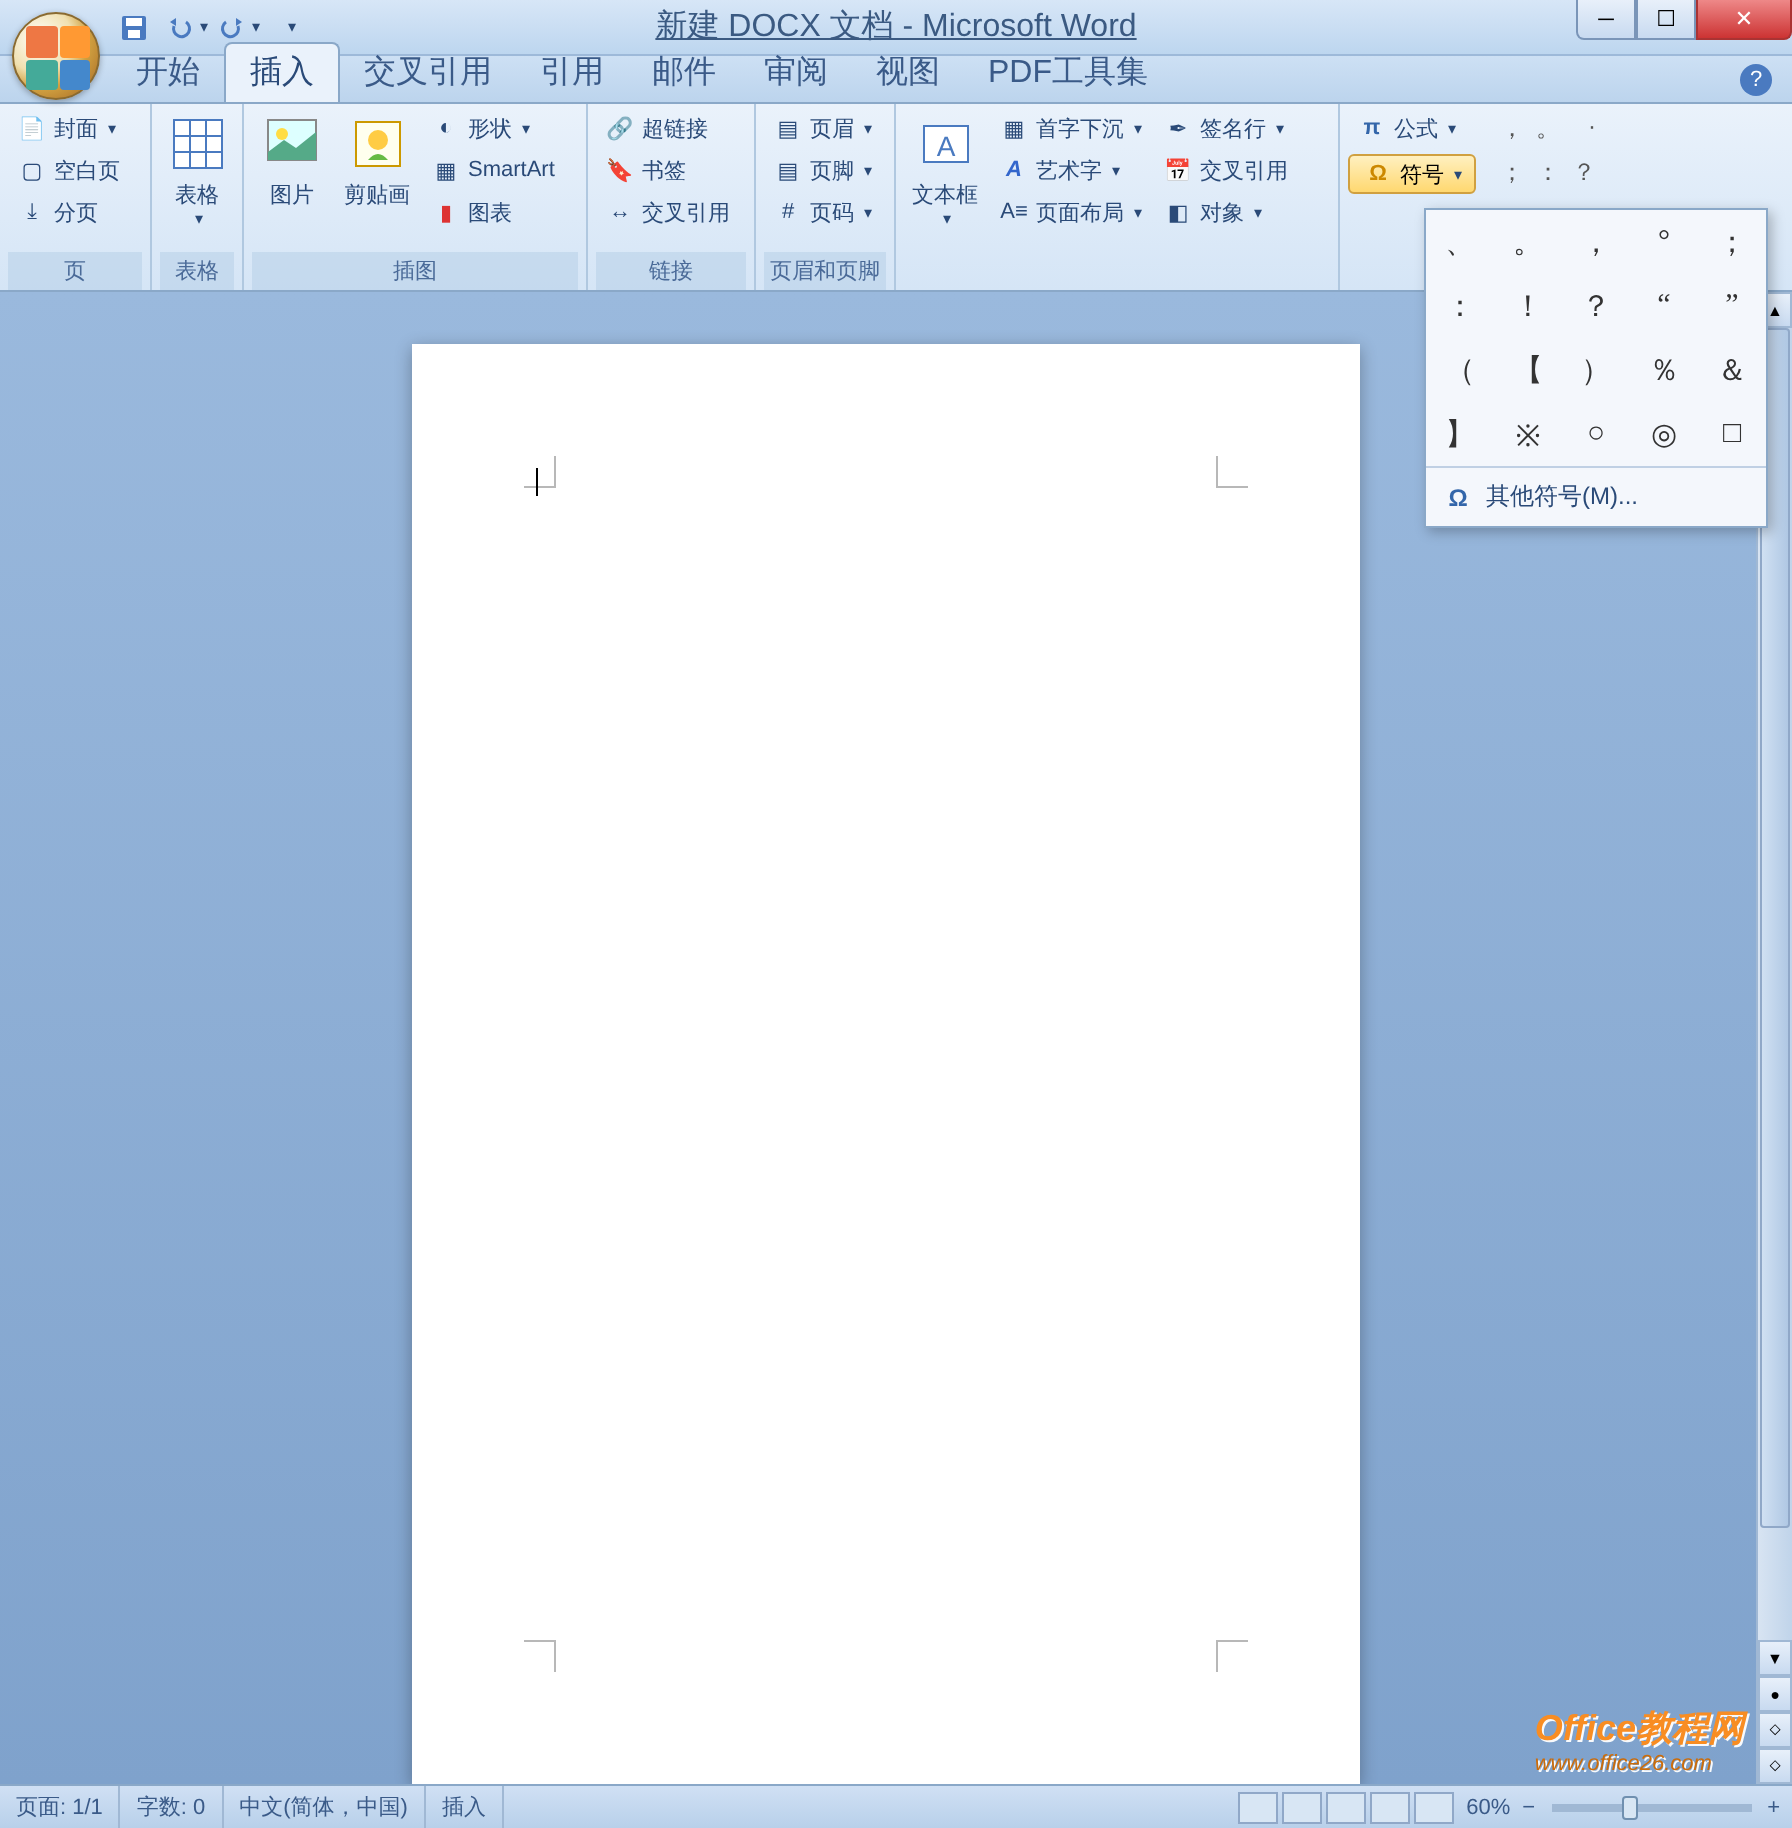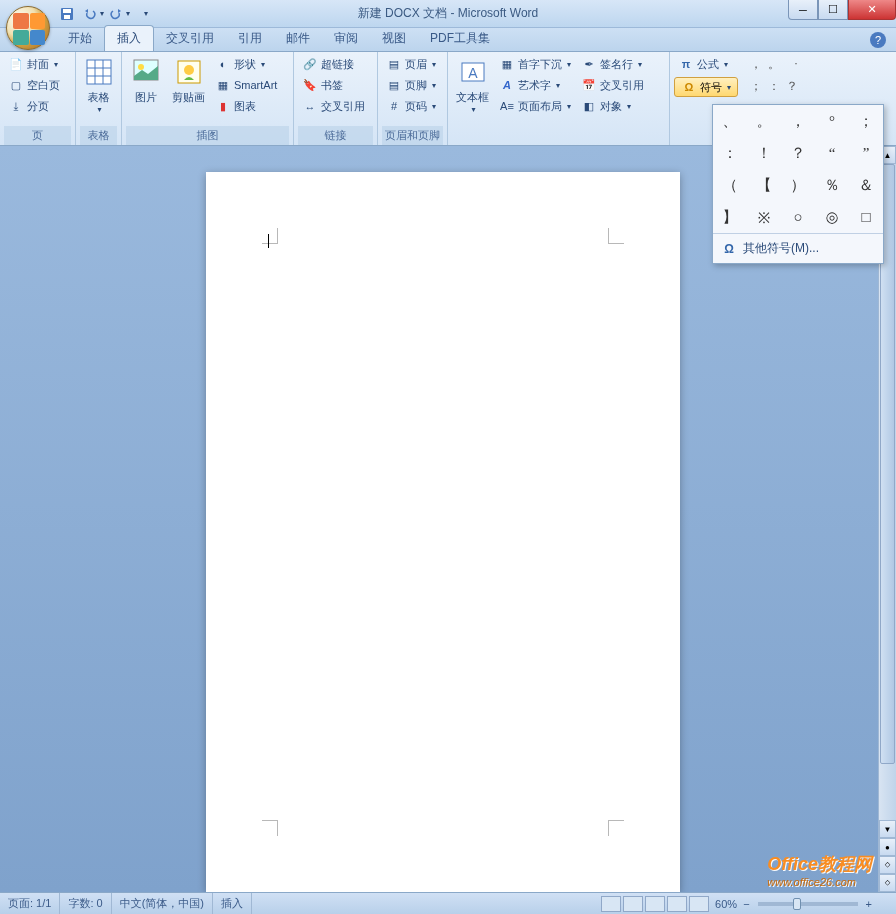--- a/index.html
+++ b/index.html
@@ -5,29 +5,29 @@
 * { margin:0; padding:0; box-sizing:border-box; font-family:"Microsoft YaHei","Segoe UI",Tahoma,sans-serif; }
 body { width:896px; height:914px; background:linear-gradient(#bfd5ed,#9ab9dd); overflow:hidden; position:relative; }
 
 
 .titlebar { height:28px; background:linear-gradient(#d7e6f7,#bdd6ef); display:flex; align-items:center; border-bottom:1px solid #9db9d9; position:relative; }
 .office-btn { width:44px; height:44px; position:absolute; left:6px; top:6px; z-index:10; border-radius:50%; background:radial-gradient(circle at 30% 30%,#fff,#f0e0b0 40%,#d0a040 60%,#a06020); border:1px solid #8a6a30; box-shadow:0 1px 3px rgba(0,0,0,.3); }
 .office-btn-inner { position:absolute; top:6px; left:6px; width:32px; height:32px; display:grid; grid-template:1fr 1fr / 1fr 1fr; gap:1px; }
 .office-btn-inner span { border-radius:2px; }
 .qat { display:flex; align-items:center; margin-left:56px; gap:4px; }
 .qat-btn { width:22px; height:22px; display:flex; align-items:center; justify-content:center; border-radius:3px; cursor:pointer; }
-.title-text { position:absolute; left:50%; transform:translateX(-50%); font-size:12px; color:#3b5a82; }
+.title-text { position:absolute; left:50%; transform:translateX(-50%); font-size:16px; color:#3b5a82;text-decoration:underline; }
 .win-controls { position:absolute; right:0; top:0; display:flex; }
 .win-btn { width:30px; height:20px; display:flex; align-items:center; justify-content:center; border:1px solid #7a95b8; border-top:none; background:linear-gradient(#e8f0fa,#c8daf0); font-size:11px; cursor:pointer; }
 .win-btn.close { width:48px; background:linear-gradient(#e88,#c33); border-color:#a33; color:#fff; border-radius:0 0 4px 0; }
 .win-btn.min { border-radius:0 0 0 4px; }
 
 
 .tabrow { height:24px; display:flex; align-items:flex-end; padding-left:56px; background:linear-gradient(#cde0f4,#bcd4ed); border-bottom:1px solid #8aa8c8; position:relative; }
-.tab { padding:4px 12px; font-size:12px; color:#3a5a88; cursor:pointer; border-radius:4px 4px 0 0; }
+.tab { padding:4px 12px; font-size:16px; color:#3a5a88; cursor:pointer; border-radius:4px 4px 0 0; }
 .tab.active { background:#eaf2fb; border:1px solid #8aa8c8; border-bottom:none; color:#2a4a78; }
 .help-btn { position:absolute; right:10px; top:4px; width:16px; height:16px; border-radius:50%; background:#4a7ac0; color:#fff; font-size:11px; text-align:center; line-height:16px; cursor:pointer; }
 
 
 .ribbon { height:94px; background:linear-gradient(#eaf2fb,#d5e5f6); border-bottom:1px solid #8aa8c8; display:flex; }
 .group { border-right:1px solid #b0c8e0; display:flex; flex-direction:column; padding:2px 4px 0; }
 .group-body { flex:1; display:flex; align-items:flex-start; gap:2px; }
 .group-label { text-align:center; font-size:11px; color:#4a6a98; padding:2px 0; background:rgba(180,205,230,.5); }
 .rbtn { display:flex; flex-direction:column; align-items:center; justify-content:center; padding:2px 4px; border-radius:3px; cursor:pointer; font-size:11px; color:#2a4a78; min-width:36px; }
 .rbtn-icon { width:32px; height:32px; display:flex; align-items:center; justify-content:center; margin-bottom:2px; }
@@ -54,21 +54,21 @@
 .crop.bl { bottom:56px; left:56px; border-top:1px solid #b8b8b8; border-right:1px solid #b8b8b8; }
 .crop.br { bottom:56px; right:56px; border-top:1px solid #b8b8b8; border-left:1px solid #b8b8b8; }
 .cursor { position:absolute; top:62px; left:62px; width:1px; height:14px; background:#000; }
 .vscroll { position:absolute; right:0; top:0; bottom:0; width:18px; background:linear-gradient(90deg,#d8e4f2,#c0d4ea); border-left:1px solid #a0b8d4; }
 .vscroll-btn { height:18px; background:linear-gradient(#e8f0fa,#c8daf0); border:1px solid #a0b8d4; display:flex; align-items:center; justify-content:center; font-size:8px; cursor:pointer; }
 .vscroll-thumb { position:absolute; top:18px; left:1px; right:1px; height:600px; background:linear-gradient(90deg,#d0e0f2,#b0c8e4); border:1px solid #90a8c8; border-radius:2px; }
 
 
 .statusbar { position:absolute; bottom:0; left:0; right:0; height:22px; background:linear-gradient(#d0e0f4,#b8d0ea); border-top:1px solid #8aa8c8; display:flex; align-items:center; font-size:11px; color:#3a5a88; }
 .status-seg { padding:0 8px; border-right:1px solid #a0b8d4; height:100%; display:flex; align-items:center; }
-.status-right { margin-left:auto; display:flex; align-items:center; gap:2px; padding-right:24px; }
+.status-right { margin-left:auto; display:flex; align-items:center; gap:2px; padding-right:6px; }
 .view-btn { width:20px; height:16px; border:1px solid #90a8c8; background:#d8e6f4; cursor:pointer; }
 .zoom-slider { width:100px; height:4px; background:#a0b8d4; position:relative; margin:0 6px; }
 .zoom-thumb { position:absolute; left:35%; top:-4px; width:8px; height:12px; background:#d8e6f4; border:1px solid #7090b0; border-radius:2px; }
 .watermark { position:absolute; right:24px; bottom:26px; font-size:18px; font-weight:bold; font-style:italic; color:#ff8c1a; opacity:.95; text-shadow:1px 1px 0 #fff; }
 .watermark small { display:block; font-size:11px; color:#d06a00; font-weight:normal; }
 </style>
 </head>
 <body>
 
 <div class="titlebar">

